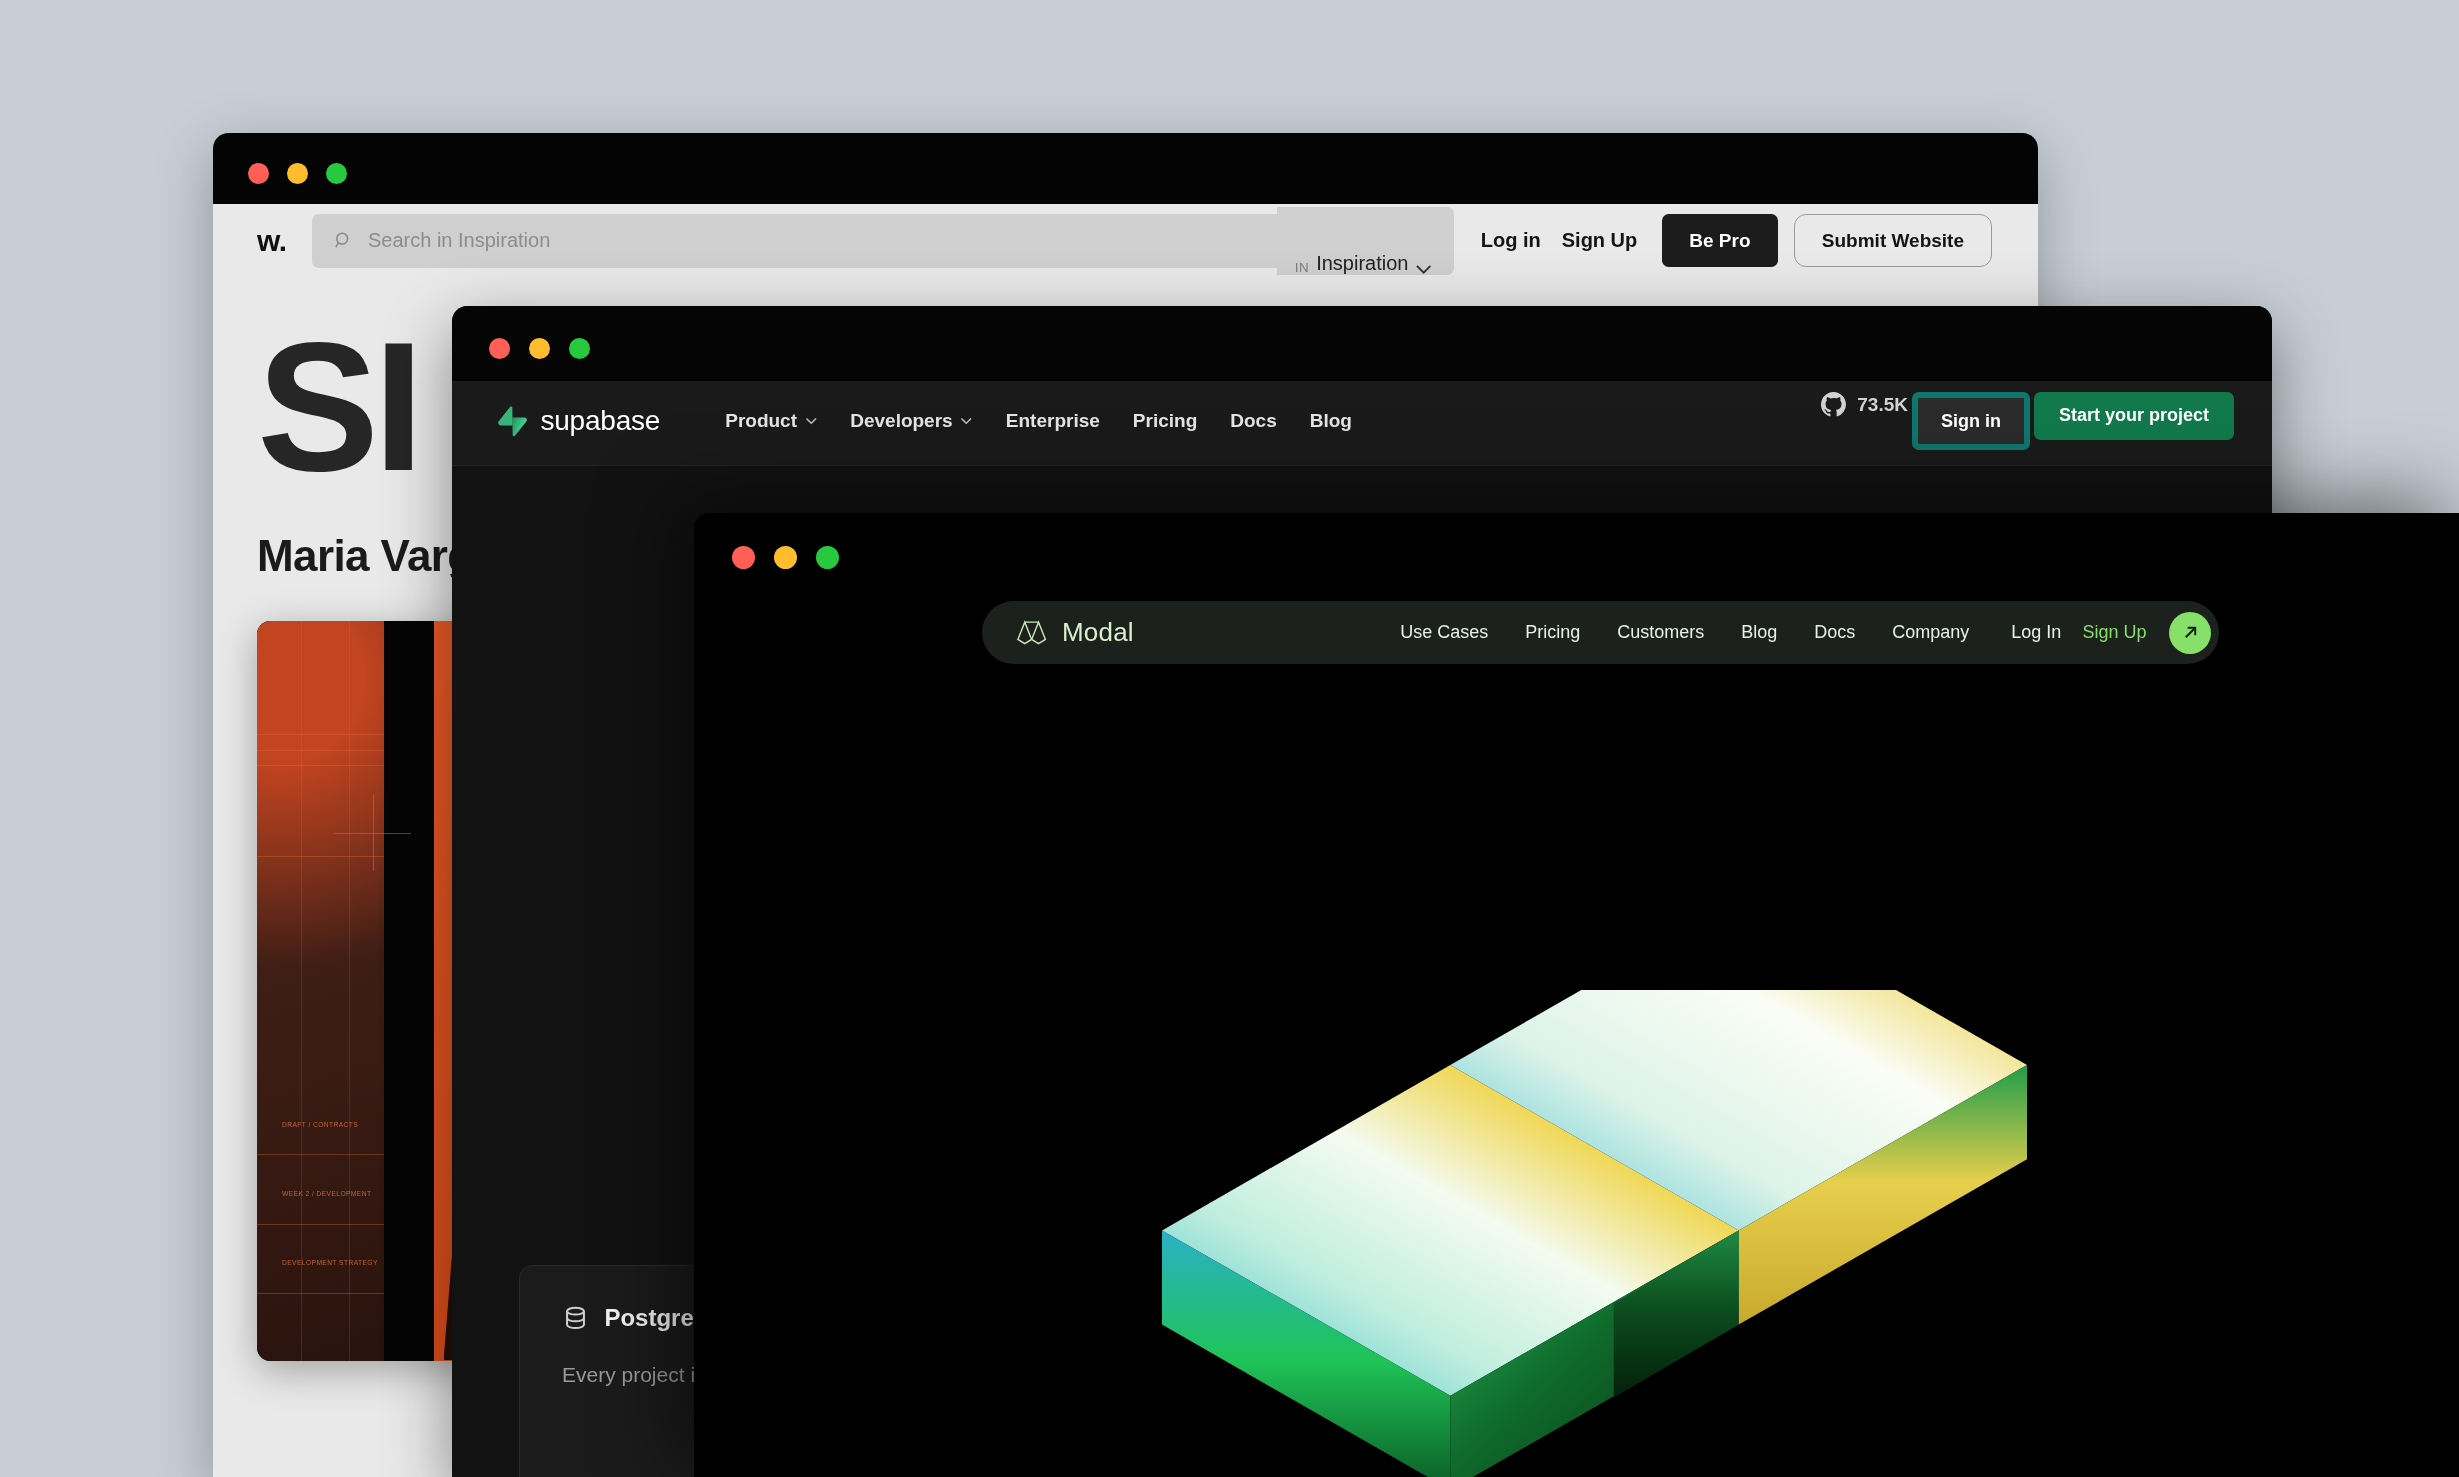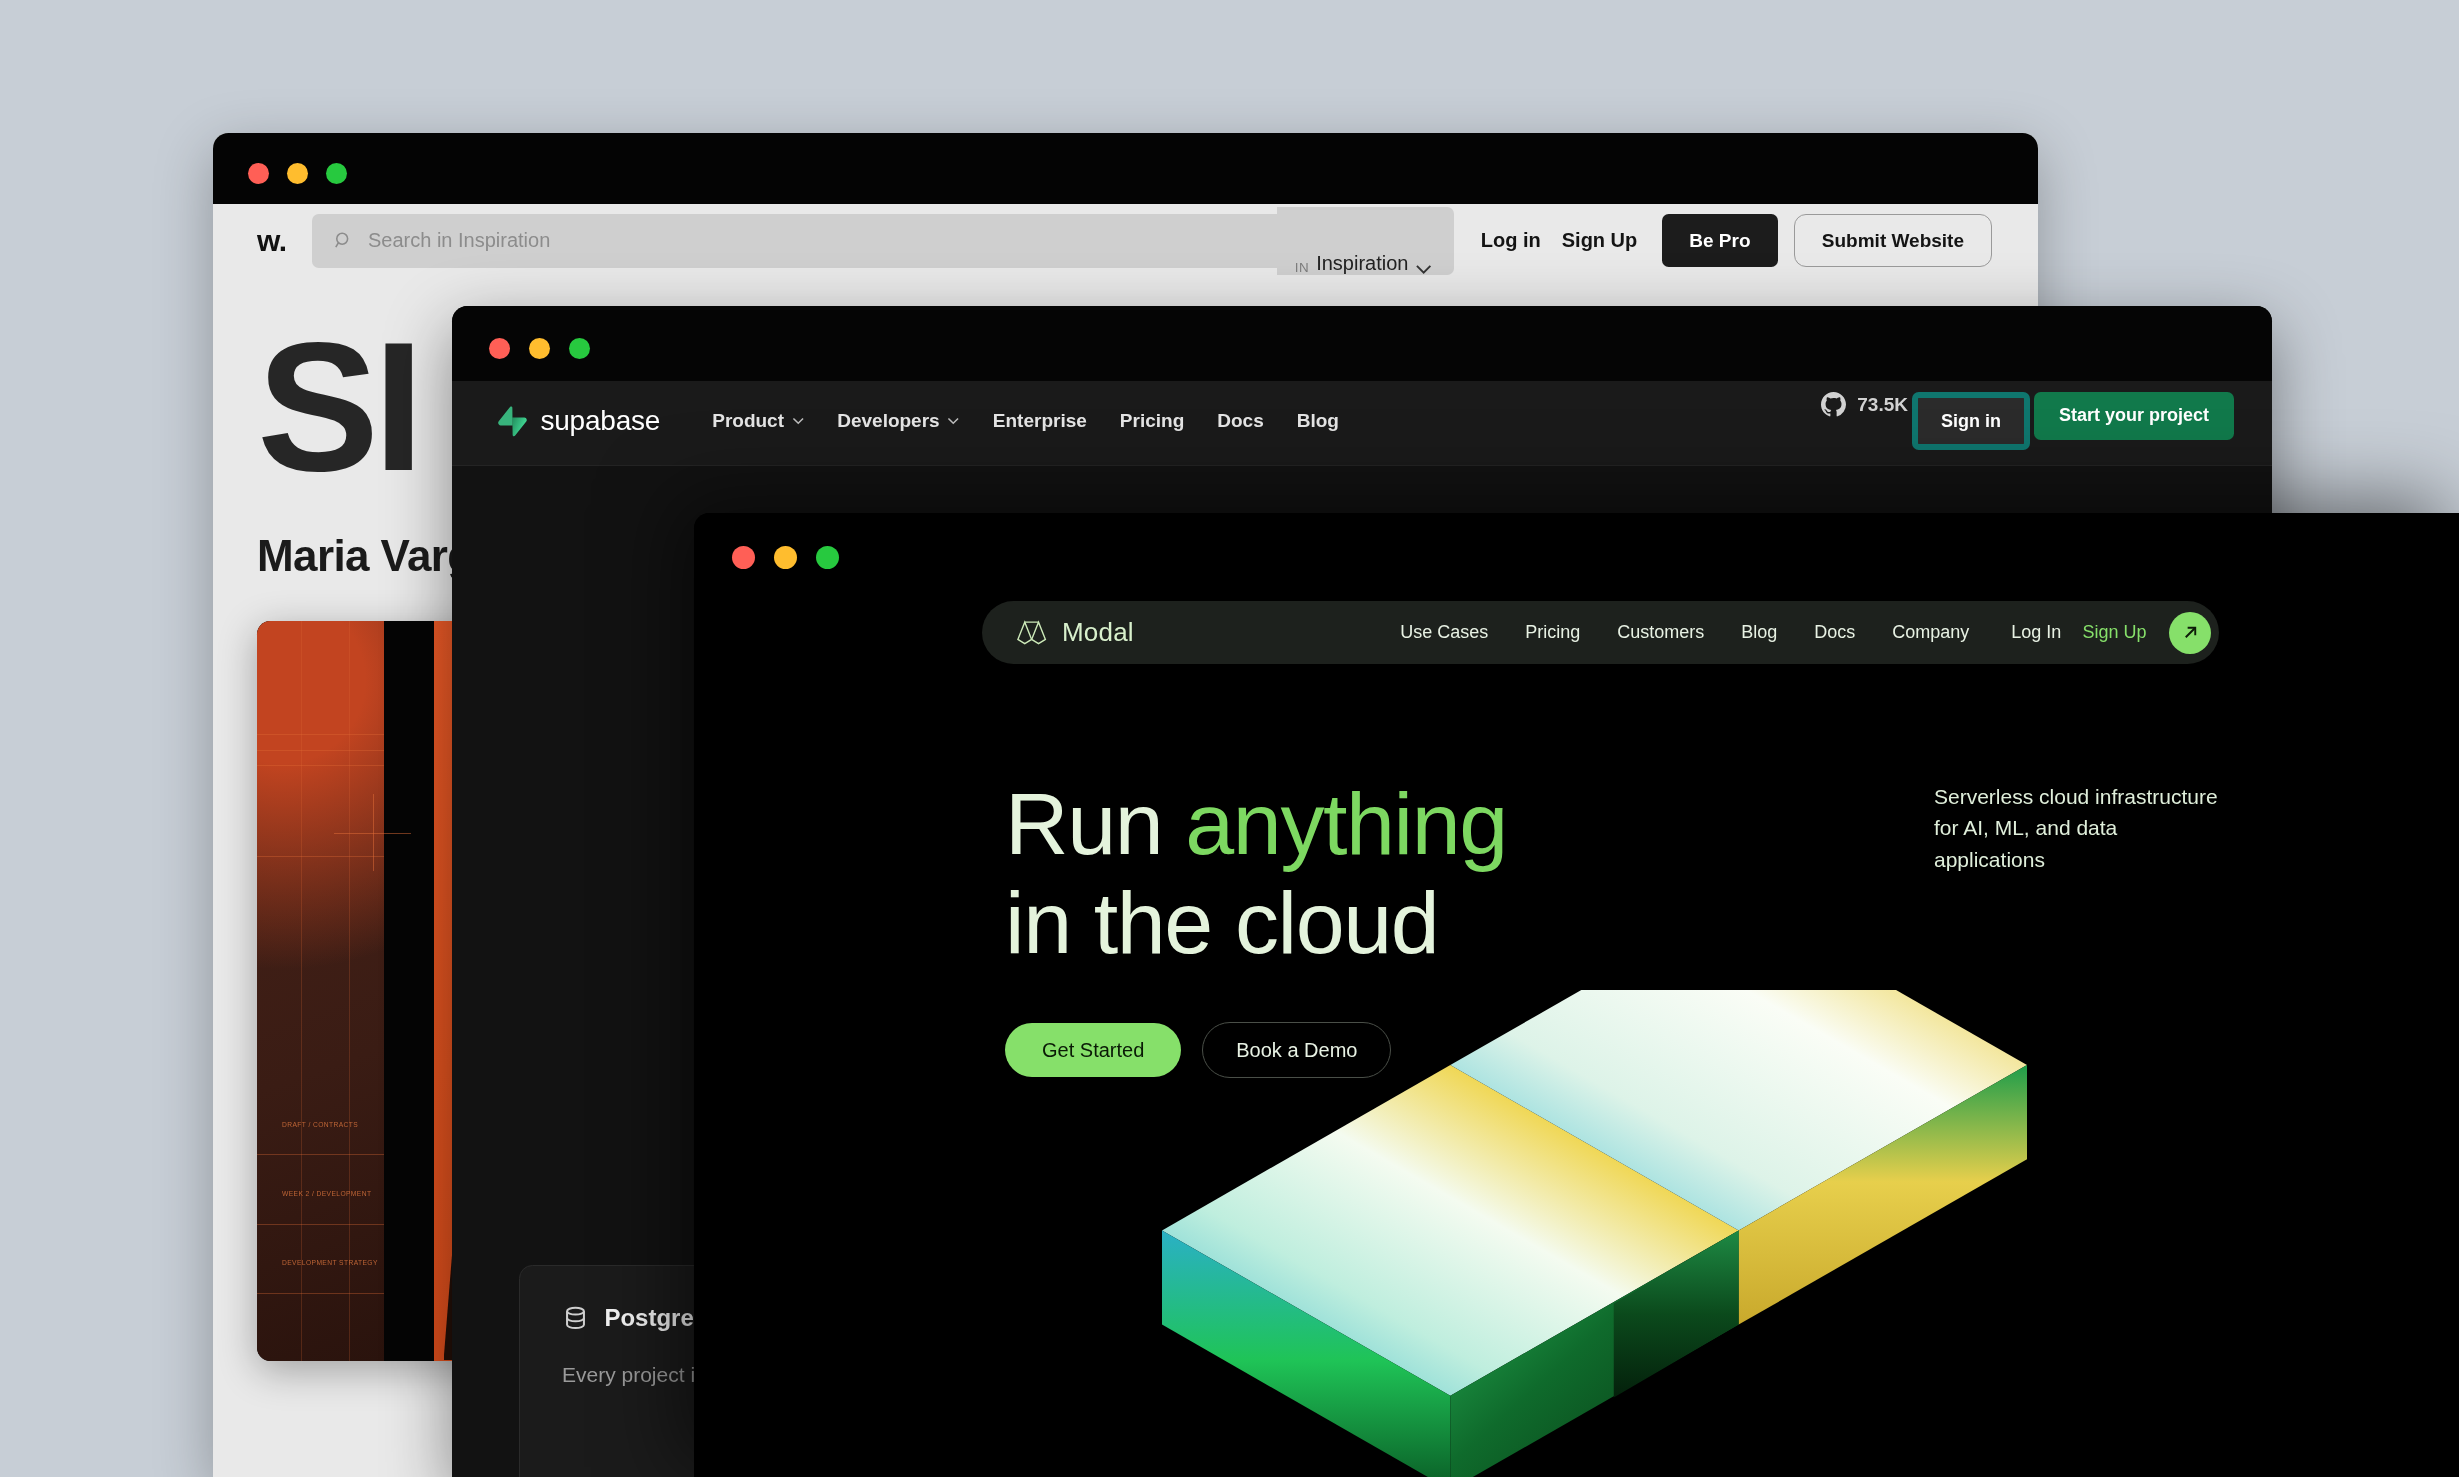--- a/index.html
+++ b/index.html
@@ -120,21 +120,21 @@
   #win-supabase .bar { height: 75px; background: #050505; position: relative; }
   #win-supabase .lights { left: 37px; top: 32px; gap: 19px; }
   #win-supabase .light { width: 21px; height: 21px; }
 
   .sb-nav {
     height: 85px; background: #1a1a1a; display: flex; align-items: center;
     padding: 0 38px 4px 46px; border-bottom: 1px solid #242424;
   }
   .sb-brand { display: flex; align-items: center; gap: 13.4px; margin-right: 52px; }
   .sb-brand .wordmark { font-size: 28px; color: #fff; font-weight: 400; letter-spacing: -0.2px; }
-  .sb-links { display: flex; align-items: center; gap: 33px; }
+  .sb-links { display: flex; align-items: center; gap: 33px; margin-left: 13px; }
   .sb-links .item {
     font-size: 19px; color: #e4e4e4; font-weight: 600; display: flex; align-items: center;
     gap: 7.7px; white-space: nowrap; cursor: pointer;
   }
   .sb-right { margin-left: auto; display: flex; align-items: flex-start; gap: 4px; }
   .gh { display: flex; align-items: center; gap: 11.5px; }
   .gh .cnt { font-size: 19px; color: #d2d2d2; font-weight: 600; }
   .sb-signin {
     background: #2b2b2b; border: 6px solid #0f766e; color: #fff; font-size: 18px;
     font-weight: 600; border-radius: 6.7px; padding: 12.5px 23px; cursor: pointer;
@@ -388,33 +388,20 @@
         <span class="md-arrow">
           <svg width="19" height="19" viewBox="0 0 20 20" fill="none" stroke="#0d1b08" stroke-width="2">
             <line x1="5" y1="15" x2="15" y2="5"></line>
               <polyline points="7,5 15,5 15,13"></polyline>
           </svg>
         </span>
       </div>
     </div>
   </div>
 
-  <div class="md-hero">
-    <h1 class="md-h1">
-      <span>Run </span><span class="accent">anything</span><br>
-      <span>in the cloud</span>
-    </h1>
-
-    <div class="md-tag">Serverless cloud infrastructure for AI, ML, and data applications</div>
-
-    <div class="md-cta">
-      <button class="md-get">Get Started</button>
-      <button class="md-book">Book a Demo</button>
-    </div>
-  </div>
 </div>
 
 <svg class="md-art" viewBox="0 0 900 520">
   <defs>
     <linearGradient id="topA" x1="0" y1="1" x2="1" y2="0">
       <stop offset="0" stop-color="#2fb7c9"></stop>
         <stop offset=".32" stop-color="#bfeede"></stop>
       <stop offset=".55" stop-color="#f4fbf0"></stop>
         <stop offset=".78" stop-color="#efd23f"></stop>
       <stop offset="1" stop-color="#2fc25a"></stop>

